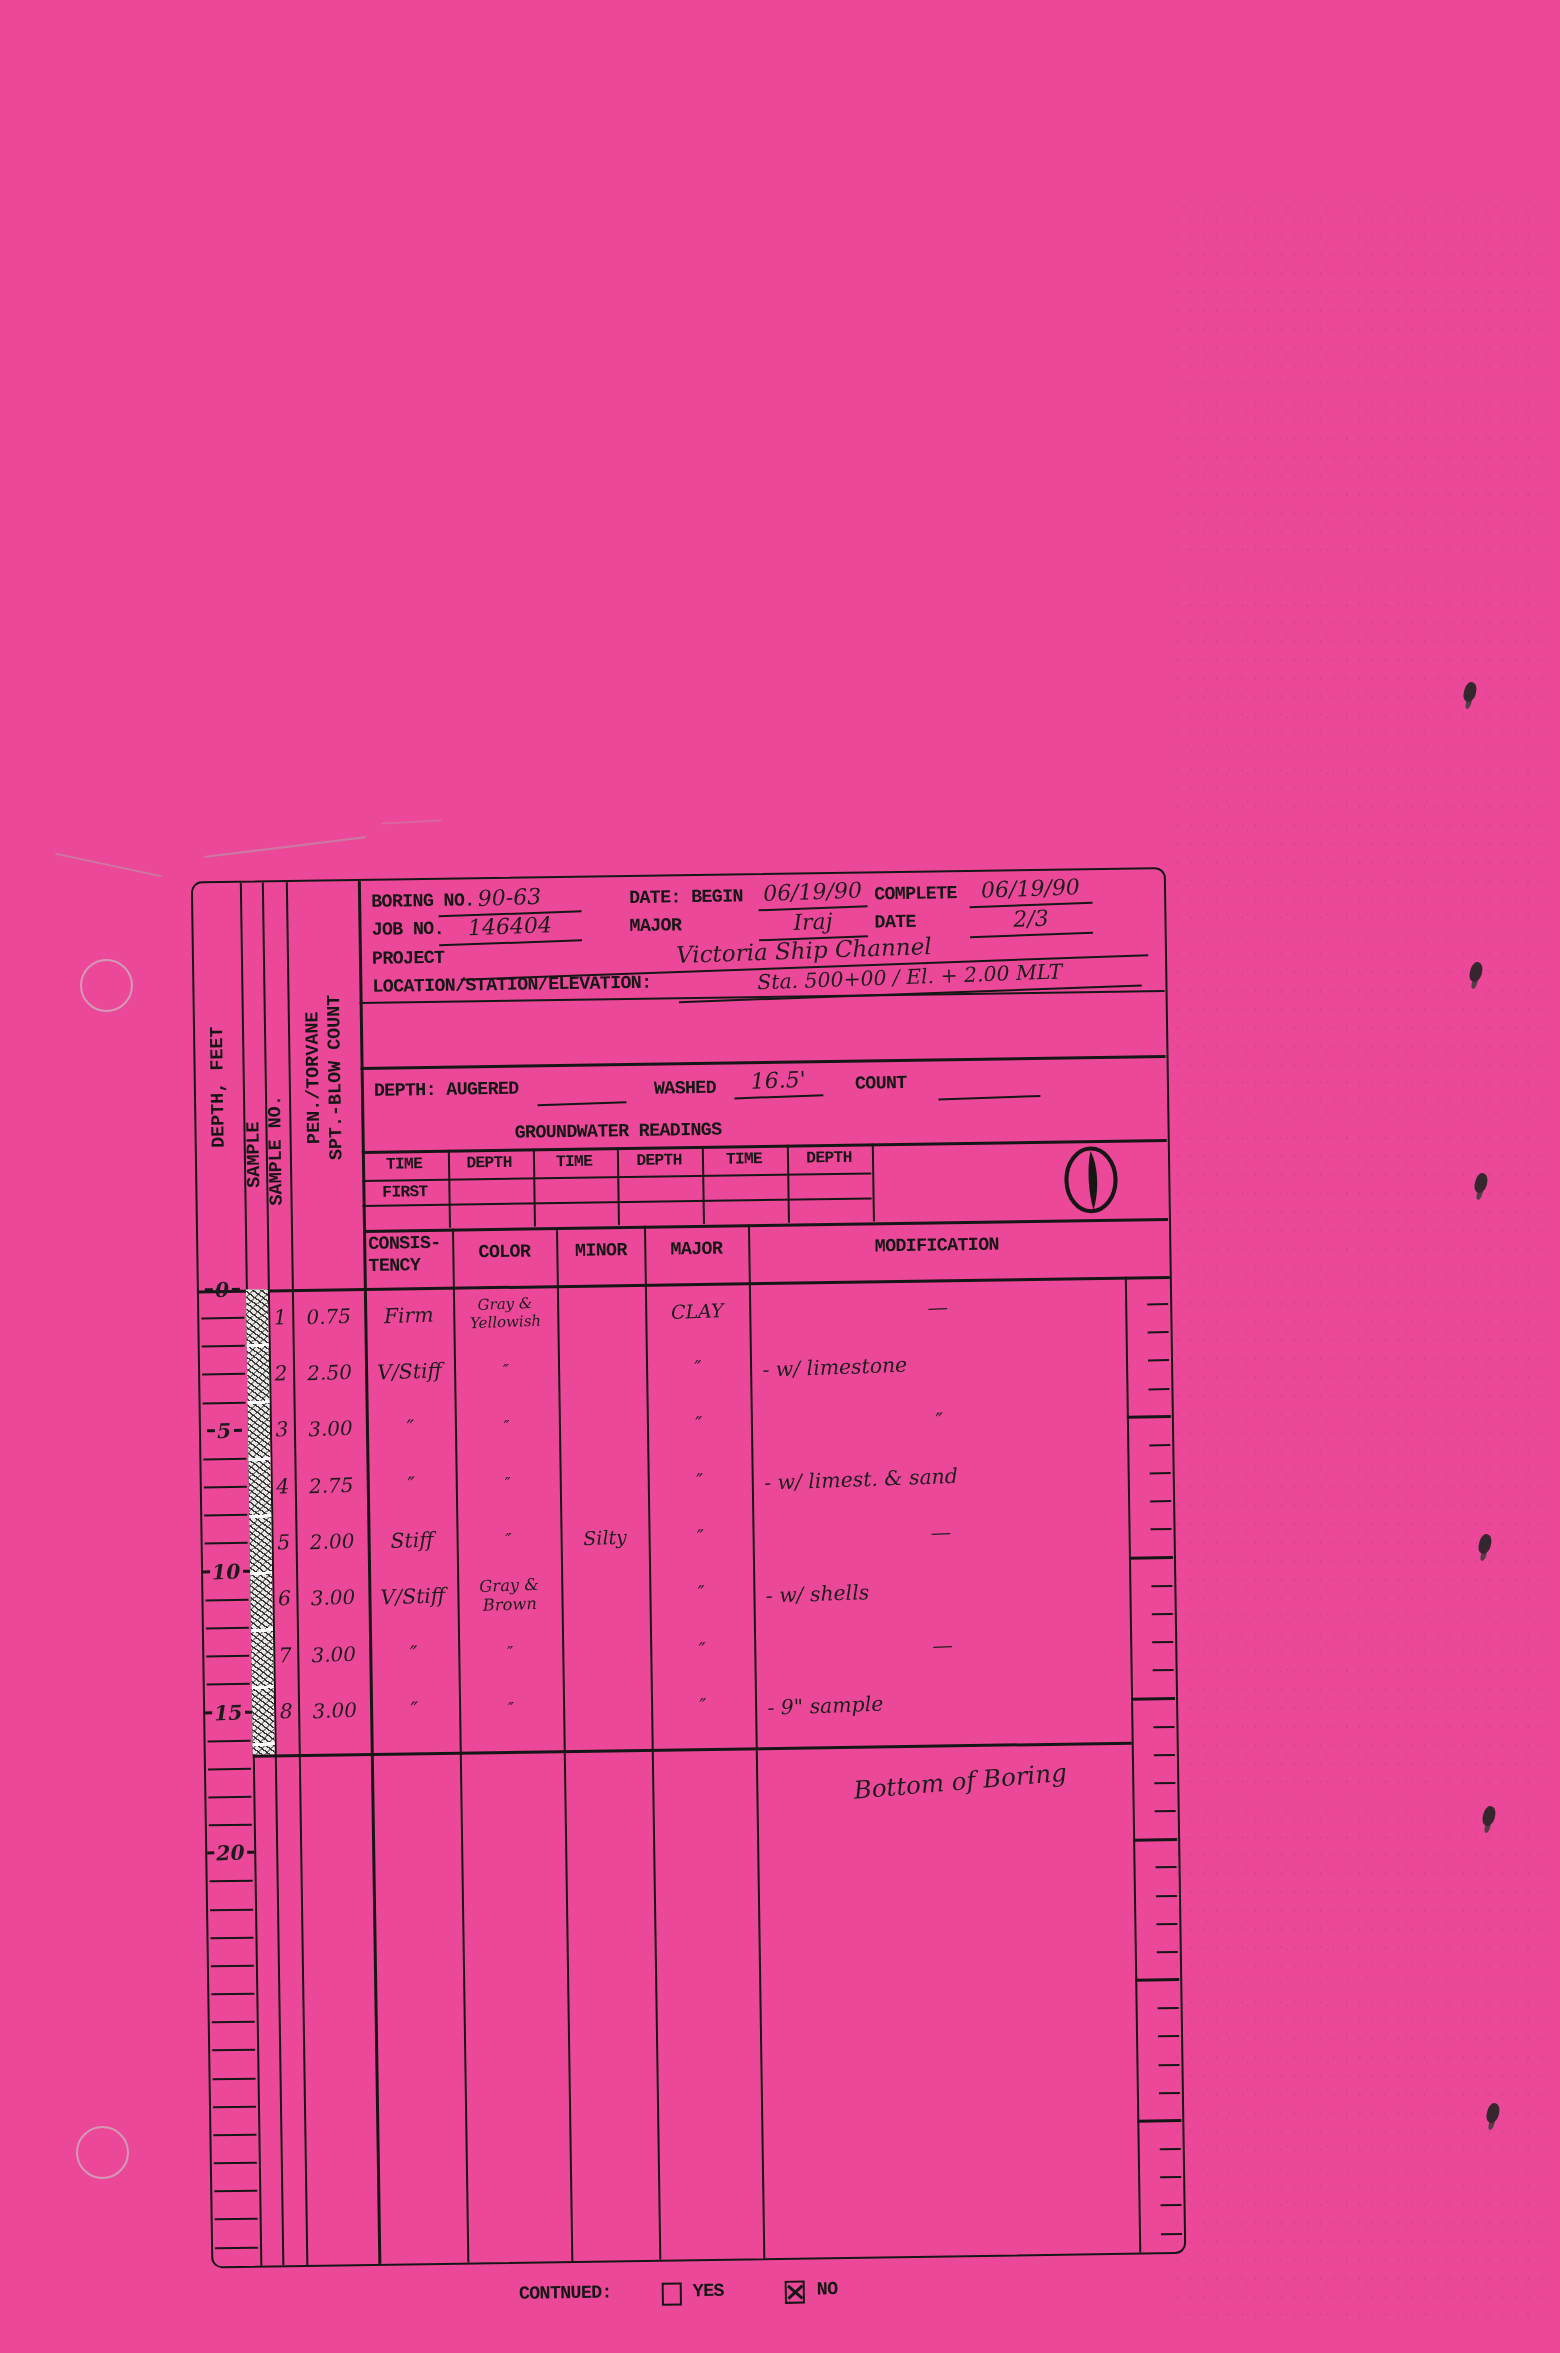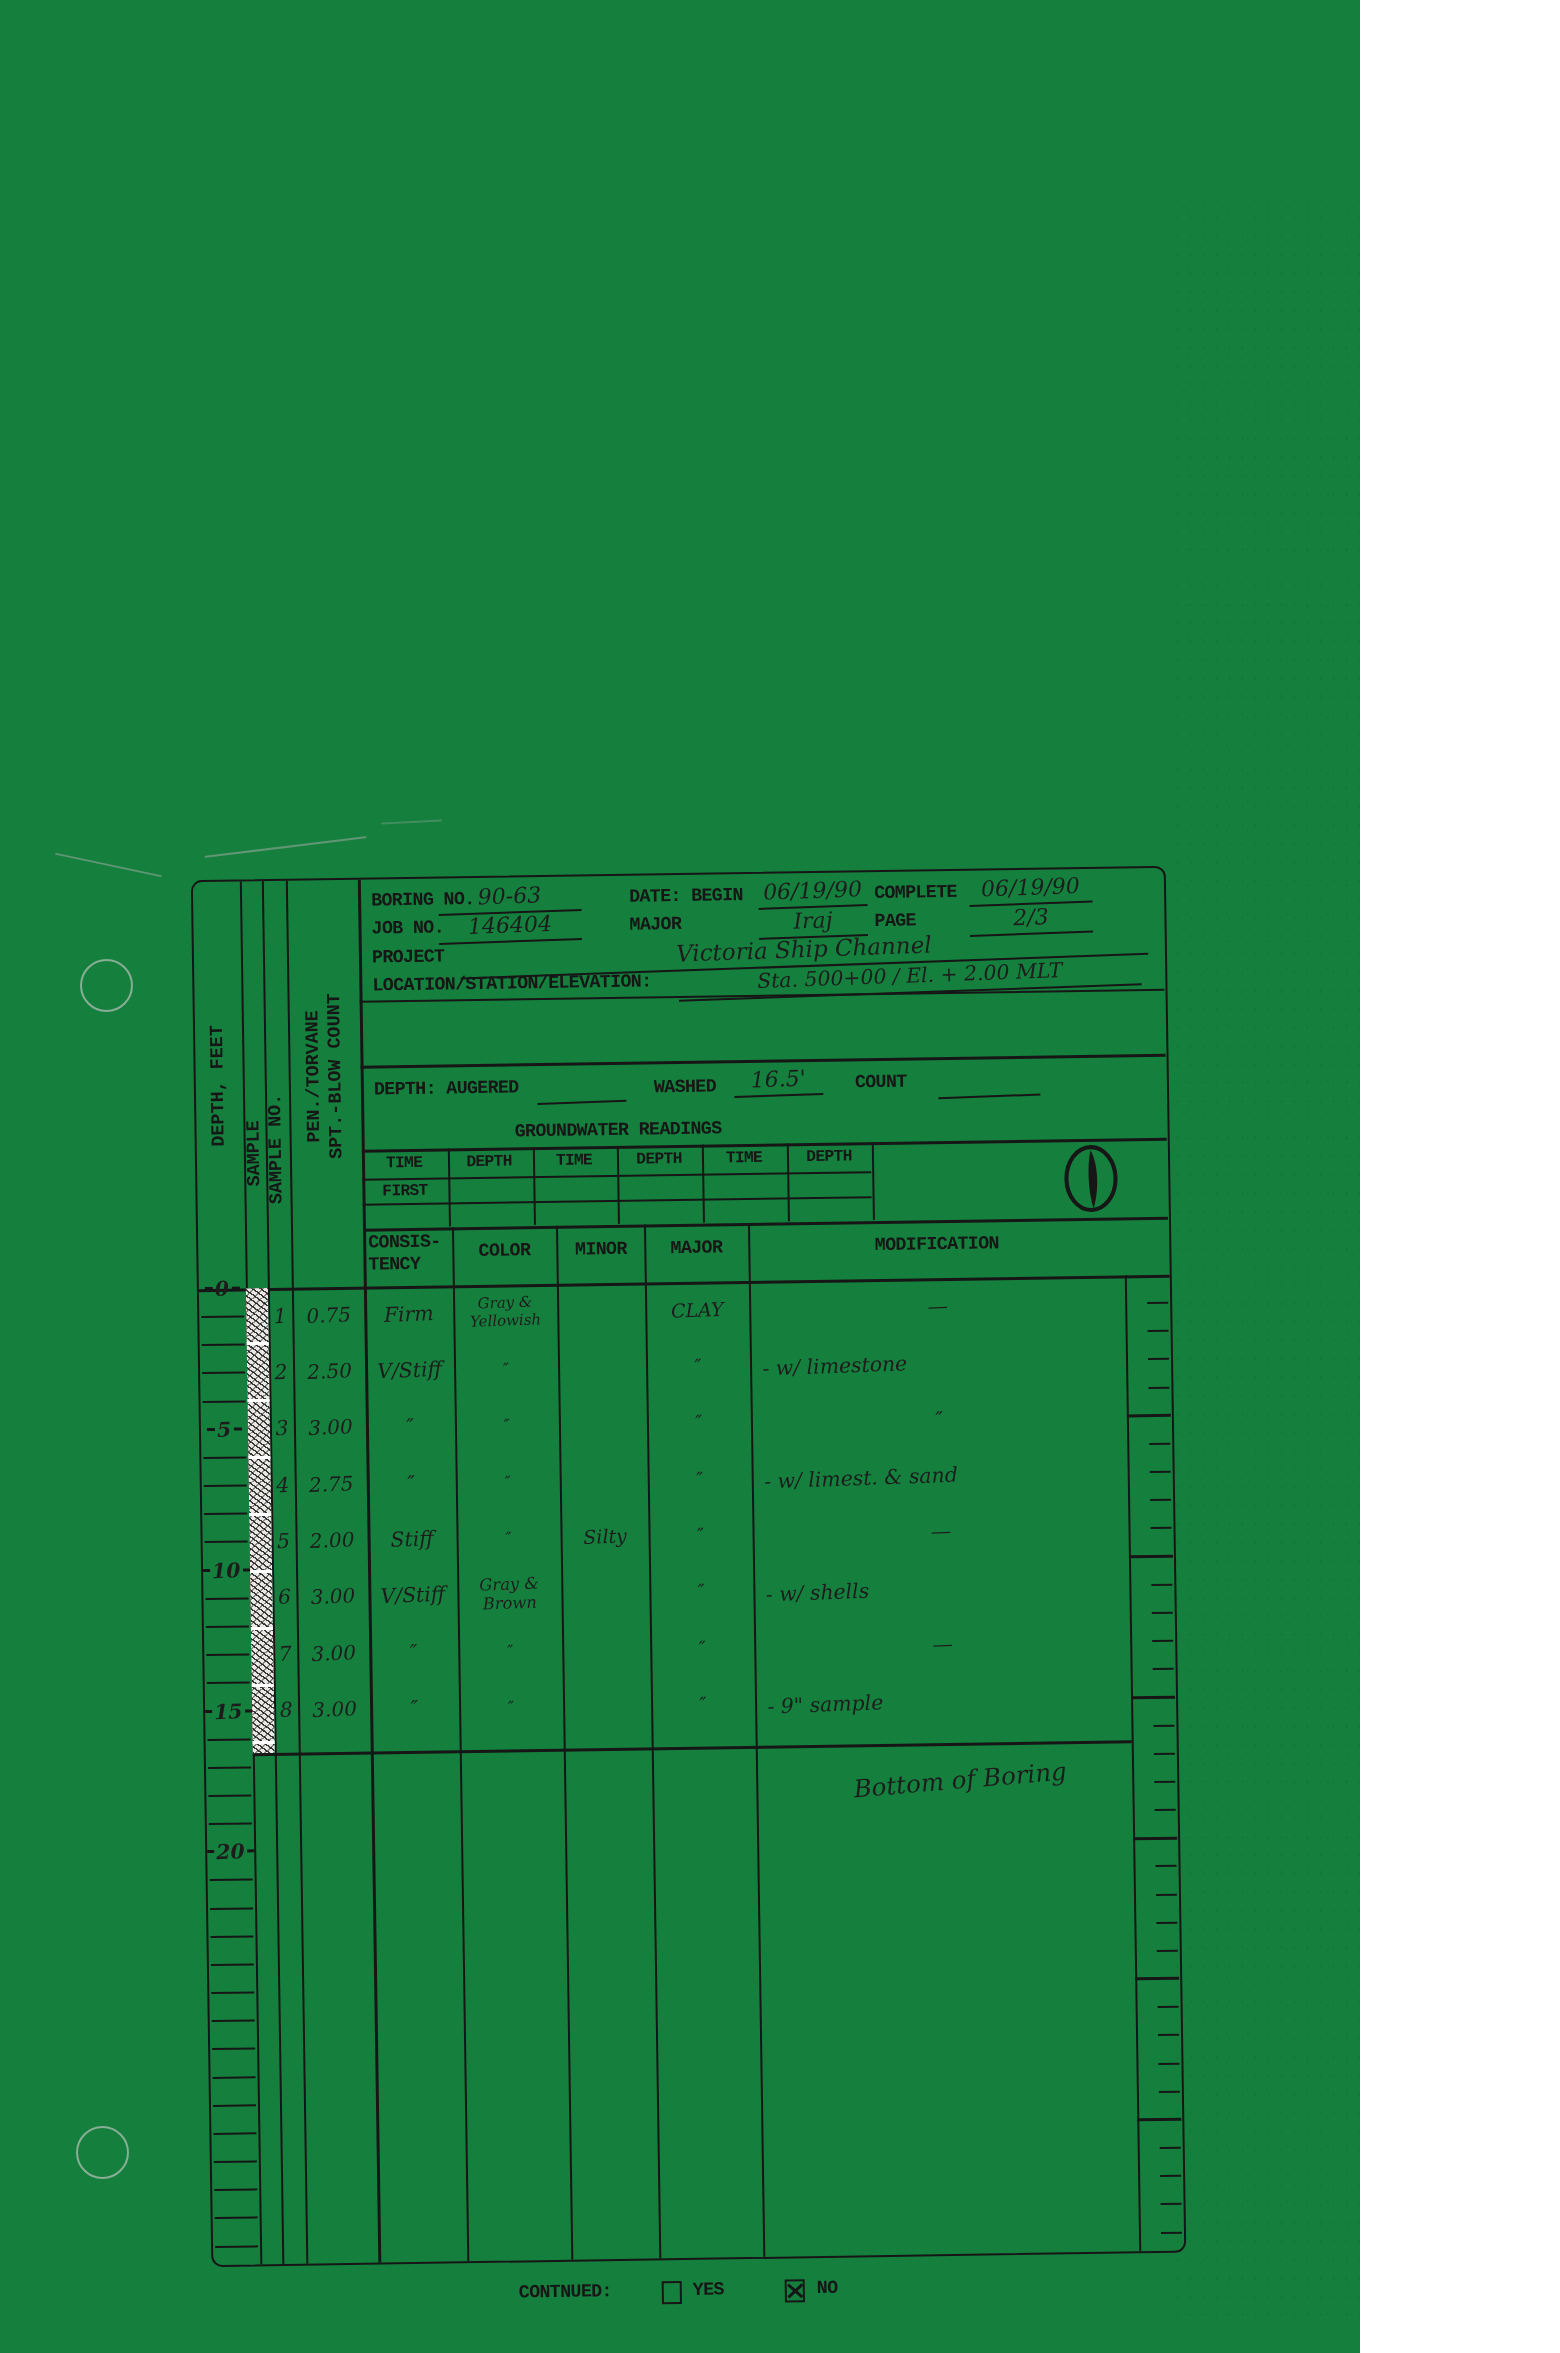--- a/index.html
+++ b/index.html
@@ -1,17 +1,17 @@
 <!DOCTYPE html>
 <html style="font-size:11px"><head>
 <meta charset="utf-8">
 <style>
   :root{ --ink:#161616; }
   html,body{margin:0;padding:0;background:#ffffff;}
-  .page{position:relative;width:1360px;height:2354px;background:#15803d;overflow:hidden;
+  .page{position:relative;width:1560px;height:2354px;background:#ec4899;overflow:hidden;
         font-family:"Liberation Mono",monospace;color:var(--ink);}
   .tilt{position:absolute;inset:0;transform:rotate(-0.85deg);transform-origin:45% 55%;}
   .form{position:absolute;left:197px;top:874px;width:971px;height:1383px;
         border:2.7px solid var(--ink);border-radius:11px;box-sizing:content-box;}
   .ln{position:absolute;background:var(--ink);}
   .pl{position:absolute;font-weight:bold;font-size:18.4px;line-height:23px;letter-spacing:-0.7px;white-space:nowrap;}
   .pls{position:absolute;font-weight:bold;font-size:16.3px;line-height:20.4px;letter-spacing:-0.7px;white-space:nowrap;}
   .pre{white-space:pre-line;}
   .hand{font-family:"DejaVu Serif",serif;font-style:italic;color:#1c1c1c;transform:rotate(-1.2deg);}
   .uline{position:absolute;border-bottom:2.7px solid var(--ink);height:29px;line-height:27px;
@@ -91,21 +91,21 @@
       <div class="uline hand" style="left:245px;top:5.4px;width:143px;">90-63</div>
       <div class="pl" style="left:436px;top:9.5px;">DATE: BEGIN</div>
       <div class="uline hand" style="left:565px;top:4.1px;width:109px;">06/19/90</div>
       <div class="pl" style="left:681px;top:9.5px;">COMPLETE</div>
       <div class="uline hand" style="left:776px;top:4.1px;width:123px;">06/19/90</div>
 
       <div class="pl" style="left:178px;top:38px;">JOB NO.</div>
       <div class="uline hand" style="left:245px;top:34px;width:143px;">146404</div>
       <div class="pl" style="left:436px;top:38px;">MAJOR</div>
       <div class="uline hand" style="left:565px;top:34px;width:109px;">Iraj</div>
-      <div class="pl" style="left:681px;top:38px;">PAGE</div>
+      <div class="pl" style="left:681px;top:38px;">DATE</div>
       <div class="uline hand" style="left:776px;top:34px;width:123px;">2/3</div>
 
       <div class="pl" style="left:178px;top:67px;">PROJECT</div>
       <div class="uline hand" style="left:266px;top:63px;width:688px;font-size:23px;">Victoria Ship Channel</div>
 
       <div class="pl" style="left:178px;top:95px;">LOCATION/STATION/ELEVATION:</div>
       <div class="uline hand" style="left:484px;top:91px;width:463px;font-size:20.4px;">Sta. 500+00 / El. + 2.00 MLT</div>
 
       <div class="pl" style="left:178px;top:199px;">DEPTH: AUGERED</div>
       <div class="uline hand" style="left:341px;top:196px;width:89px;"></div>

